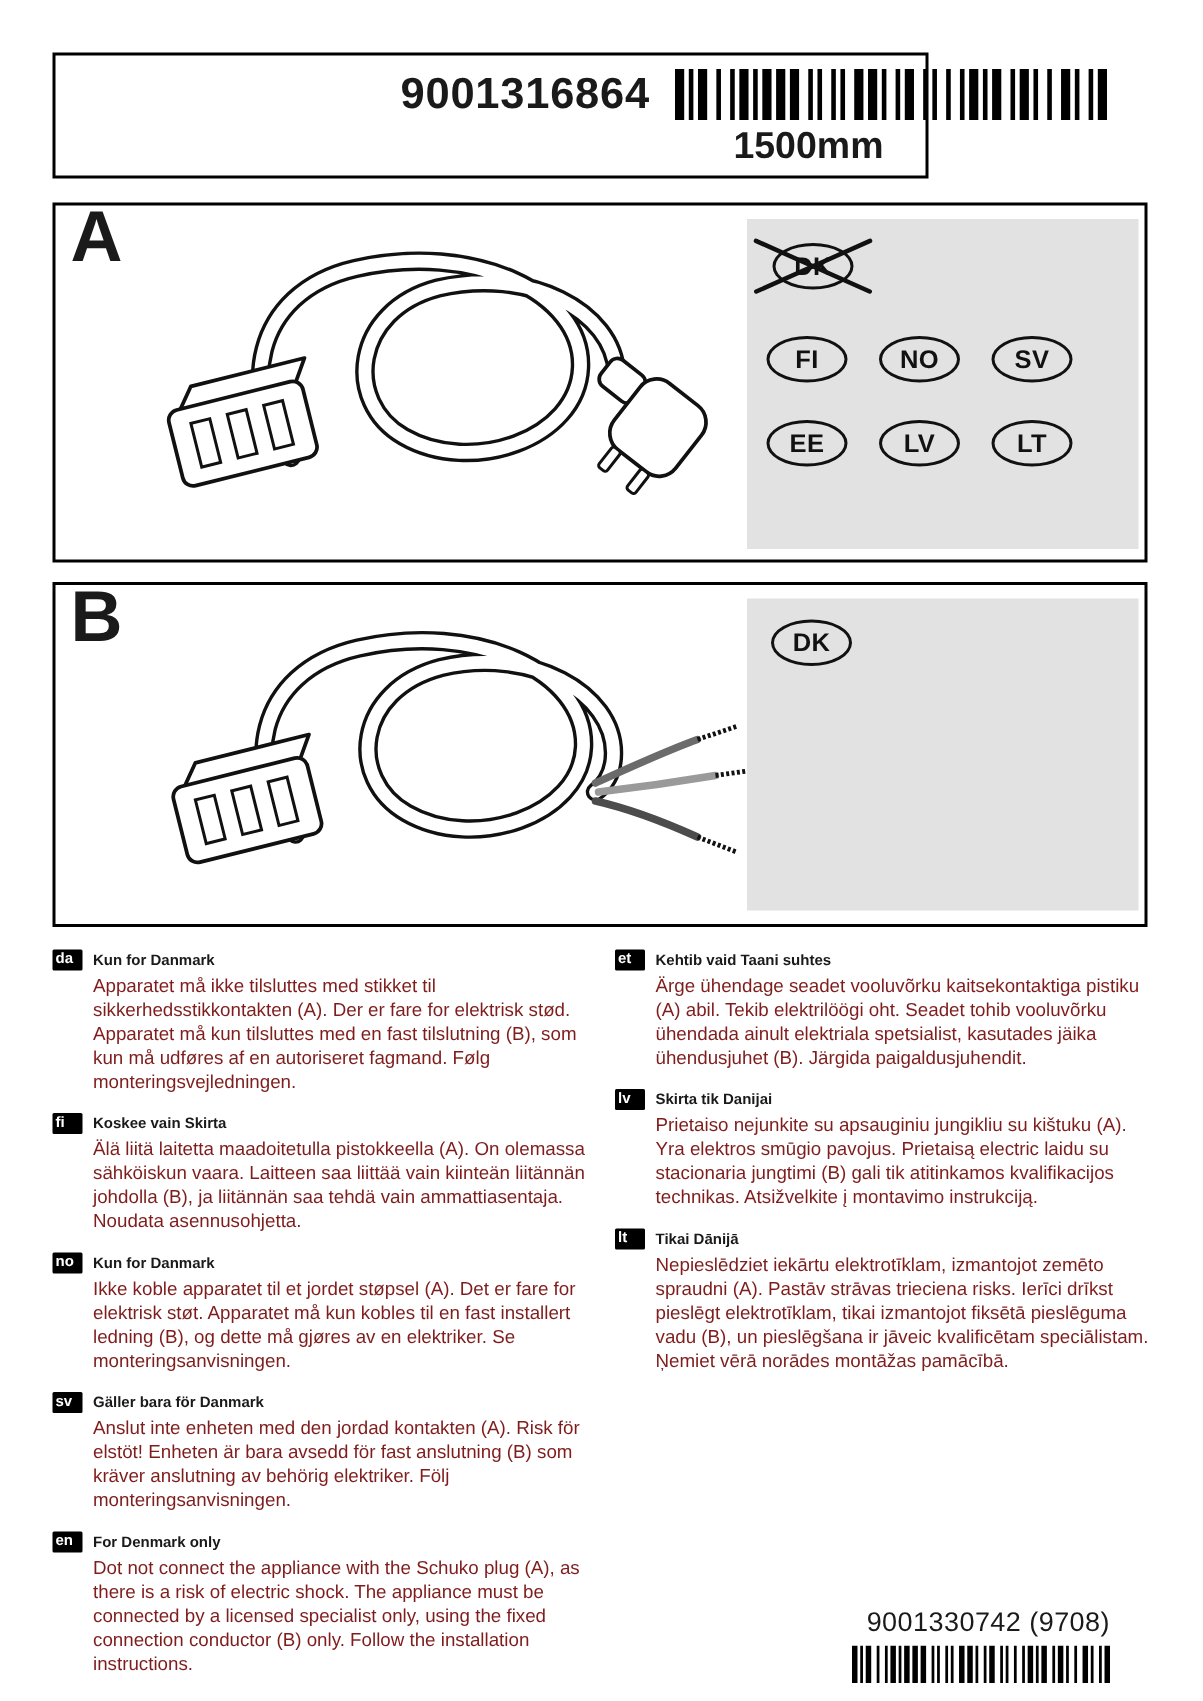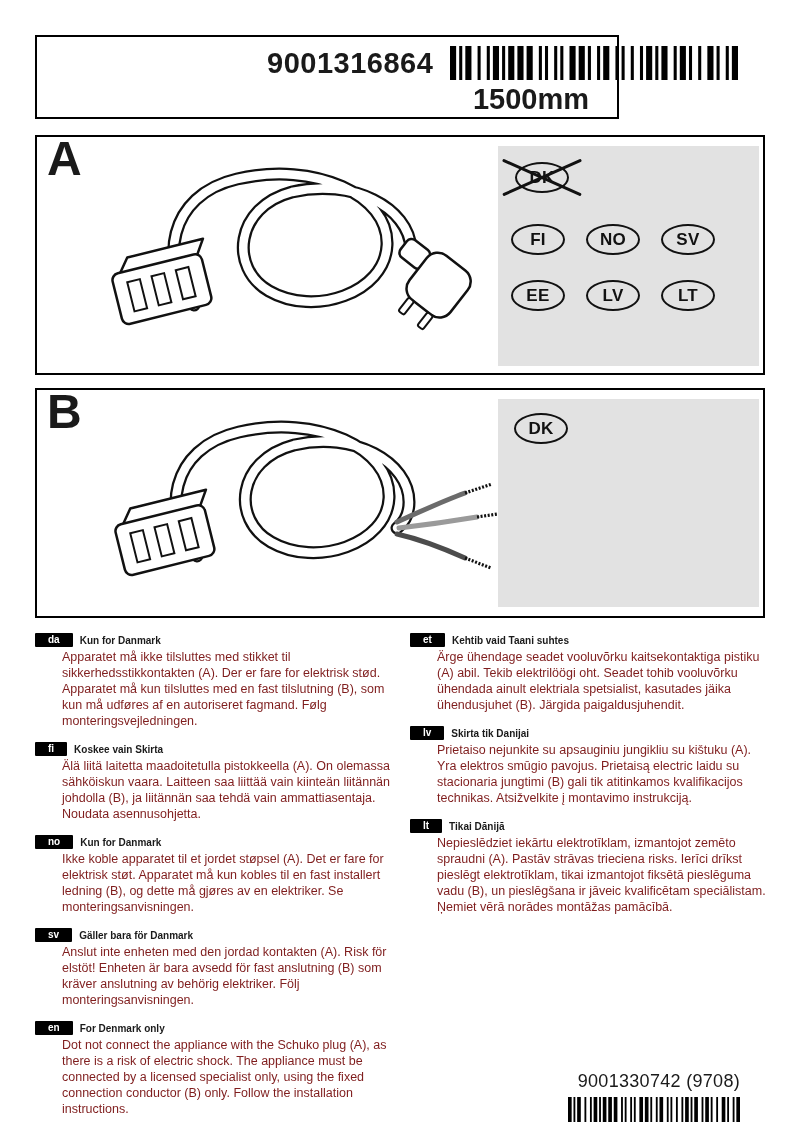--- a/index.html
+++ b/index.html
@@ -14,21 +14,21 @@
 
   
   .header-box { left:35px; top:35px; width:584px; height:84px; }
   .part-number {
     position:absolute; left:230px; top:10px;
     font-size:29px; font-weight:700; letter-spacing:0.5px;
   }
   .top-barcode { position:absolute; left:413px; top:9px; width:288px; height:34px; }
   .cable-length {
     position:absolute; right:28px; top:46px;
-    font-size:29px; font-weight:700;
+    font-size:25px; font-weight:700;
   }
 
   
   .section-a { left:35px; top:135px; width:730px; height:240px; }
   .section-b { left:35px; top:388px; width:730px; height:230px; }
   .section-letter {
     position:absolute; left:10px; top:-4px;
     font-size:48px; font-weight:700; line-height:1.1;
   }
   .panel { position:absolute; right:4px; top:9px; width:261px; background:#e2e2e2; }
@@ -55,21 +55,21 @@
   .tube-in  { stroke:#fff; stroke-width:8.5; stroke-linecap:round; fill:none; }
 
   
   .notes {
     position:absolute; left:35px; top:633px; width:732px;
     display:grid; grid-template-columns:357px 357px; column-gap:18px; align-items:start;
   }
   .note { margin-bottom:13px; }
   .note-head { display:flex; align-items:center; }
   .lang {
-    display:inline-block; min-width:20px; padding:1px 13px 2px;
+    display:inline-block; min-width:20px; padding:1px 2px 2px;
     background:#000; color:#fff; font-size:10px; font-weight:700;
     text-align:left; line-height:11px; border-radius:1px; flex:0 0 auto;
   }
   .note-title { font-weight:700; font-size:10px; margin-left:7px; }
   .note-body {
     font-size:12.5px; line-height:16px; margin:2px 0 0 27px; color:#7f1d1d;
   }
 
   
   .footer-code { position:absolute; right:62px; top:1071px; font-size:18px; letter-spacing:0.3px; }

